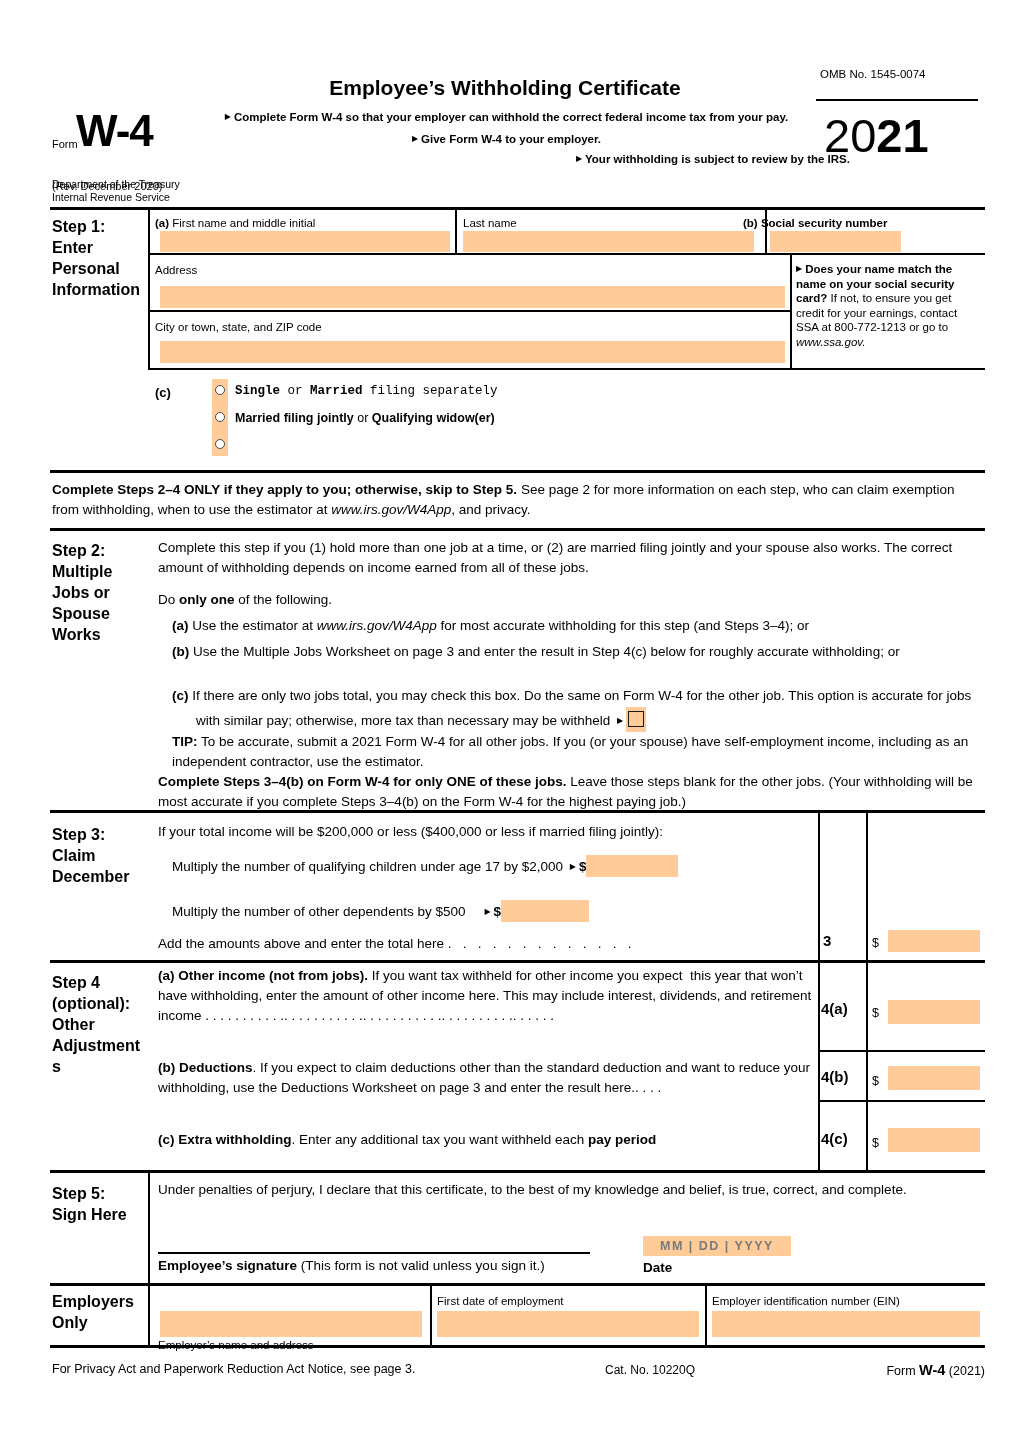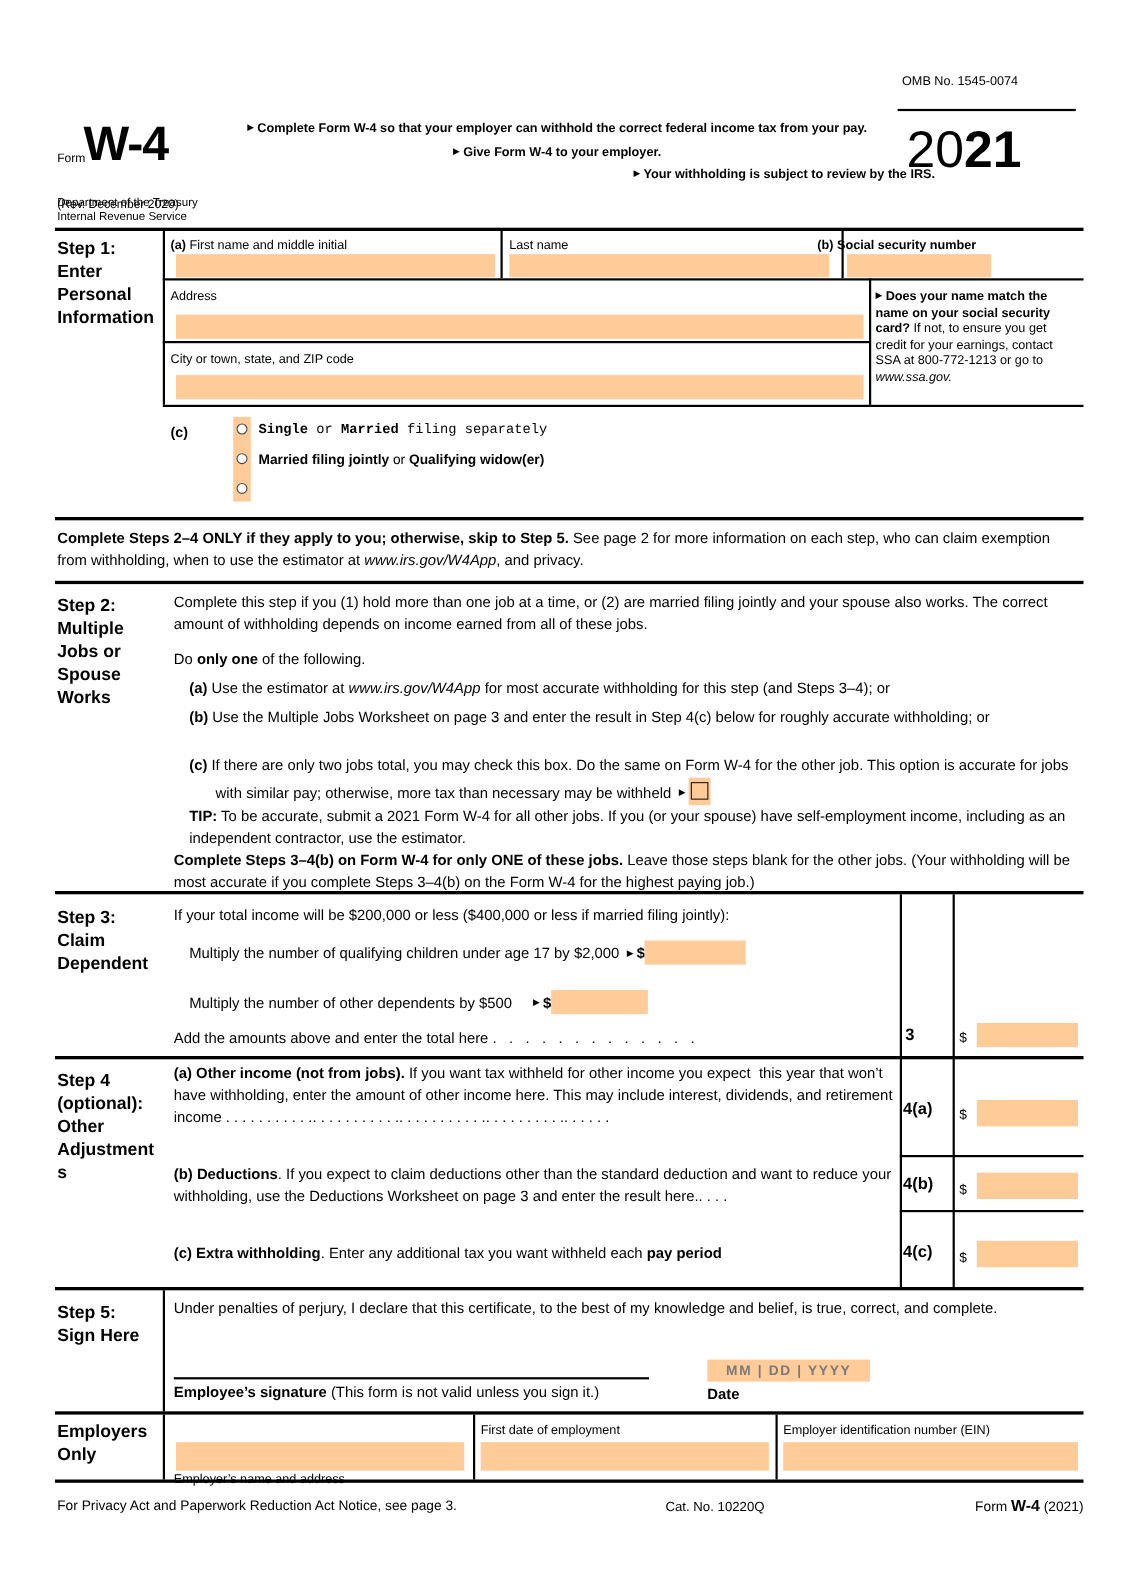--- a/index.html
+++ b/index.html
@@ -30,20 +30,21 @@
 <body>
 
 <div id="page">
 
   <div class="abs" style="left:52px;top:138px;font-size:11px;">Form</div>
   <div class="abs" style="left:76px;top:106px;font-size:44px;font-weight:bold;letter-spacing:-1px;">W-4</div>
   <div class="abs" style="left:52px;top:180px;font-size:11px;">(Rev. December 2020)</div>
   <div class="abs" style="left:52px;top:178px;font-size:10.5px;">Department of the Treasury</div>
   <div class="abs" style="left:52px;top:191px;font-size:10.5px;">Internal Revenue Service</div>
 
+  <div class="abs" style="left:190px;top:76px;width:630px;text-align:center;font-size:21px;font-weight:bold;">Employee’s Withholding Certificate</div>
   <div class="abs b" style="left:160px;top:111px;width:690px;text-align:center;font-size:11.5px;"><span class="arrow">▶</span><span>Complete Form W-4 so that your employer can withhold the correct federal income tax from your pay.</span></div>
   <div class="abs b" style="left:160px;top:133px;width:690px;text-align:center;font-size:11.5px;"><span class="arrow">▶</span><span>Give Form W-4 to your employer.</span></div>
   <div class="abs b" style="left:160px;top:153px;width:690px;text-align:right;font-size:11.5px;"><span class="arrow">▶</span><span>Your withholding is subject to review by the IRS.</span></div>
 
   <div class="abs" style="left:820px;top:68px;font-size:11.5px;">OMB No. 1545-0074</div>
   <div class="hline" style="left:816px;top:99px;width:162px;height:2px;"></div>
   <div class="abs" style="left:824px;top:108px;font-size:47px;"><span style="font-weight:400;">20</span><span style="font-weight:800;">21</span></div>
 
   <div class="hline" style="left:50px;top:207px;width:935px;height:3px;"></div>
 
@@ -119,21 +120,21 @@
   <div class="abs body-txt" style="left:158px;top:772px;width:822px;"><span class="b">Complete Steps 3–4(b) on Form W-4 for only ONE of these jobs.</span><span> Leave those steps blank for the other jobs. (Your withholding will be most accurate if you complete Steps 3–4(b) on the Form W-4 for the highest paying job.)</span></div>
 
   <div class="hline" style="left:50px;top:810px;width:935px;height:3px;"></div>
 
   <div class="vline" style="left:818px;top:813px;width:2px;height:357px;"></div>
   <div class="vline" style="left:866px;top:813px;width:2px;height:357px;"></div>
 
   <div class="abs step-label" style="left:52px;top:824px;width:100px;">
     <div>Step 3:</div>
     <div>Claim</div>
-    <div>Dependent</div>
+    <div>December</div>
   </div>
 
   <div class="abs body-txt" style="left:158px;top:822px;width:650px;">If your total income will be $200,000 or less ($400,000 or less if married filing jointly):</div>
 
   <div class="abs body-txt" style="left:172px;top:855px;width:650px;"><span>Multiply the number of qualifying children under age 17 by $2,000 </span><span class="arrow">▶</span><span class="b">$</span><span class="field" style="position:static;display:inline-block;width:92px;height:22px;vertical-align:-6px;"></span></div>
 
   <div class="abs body-txt" style="left:172px;top:900px;width:650px;"><span>Multiply the number of other dependents by $500</span><span style="display:inline-block;width:16px;"></span><span class="arrow">▶</span><span class="b">$</span><span class="field" style="position:static;display:inline-block;width:88px;height:22px;vertical-align:-6px;"></span></div>
 
   <div class="abs body-txt prewrap" style="left:158px;top:934px;width:650px;">Add the amounts above and enter the total here .   .   .   .   .   .   .   .   .   .   .   .   .</div>
   <div class="abs rownum" style="left:823px;top:932px;">3</div>

